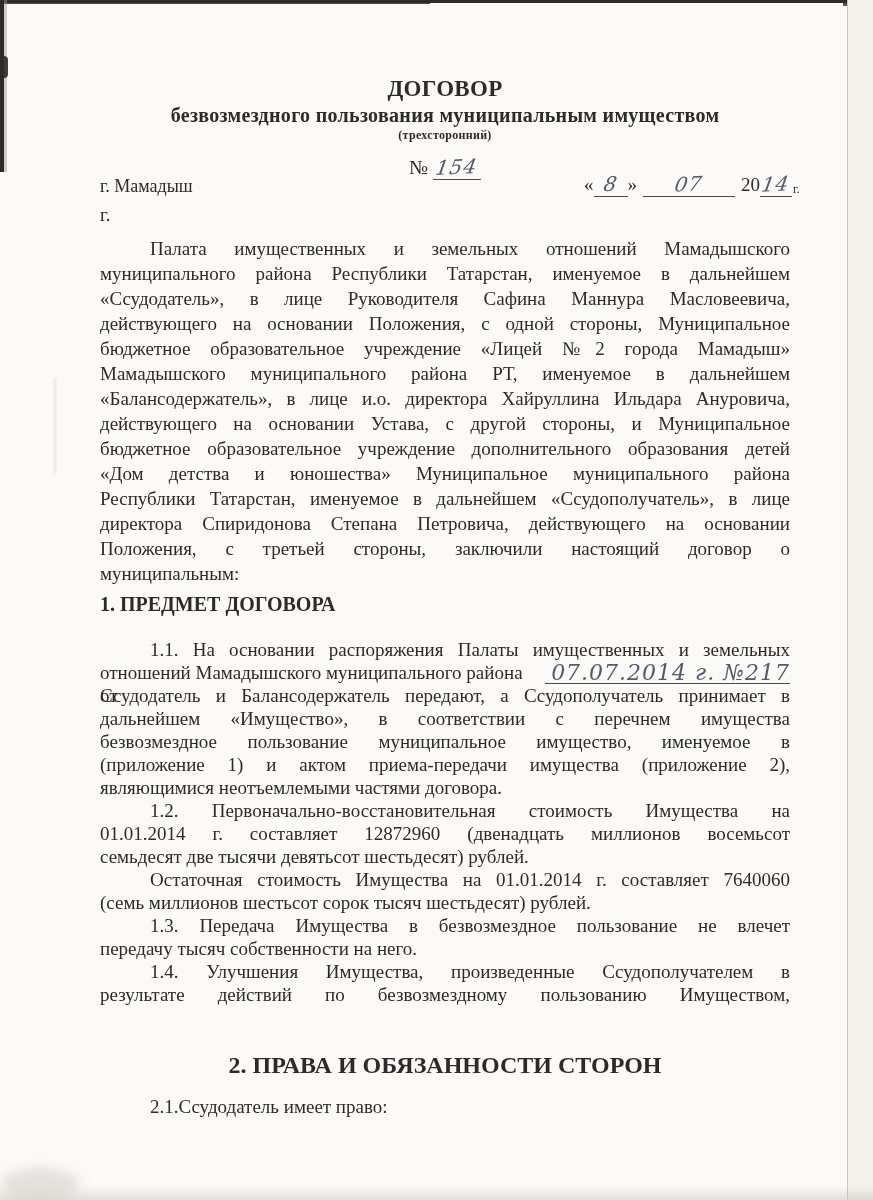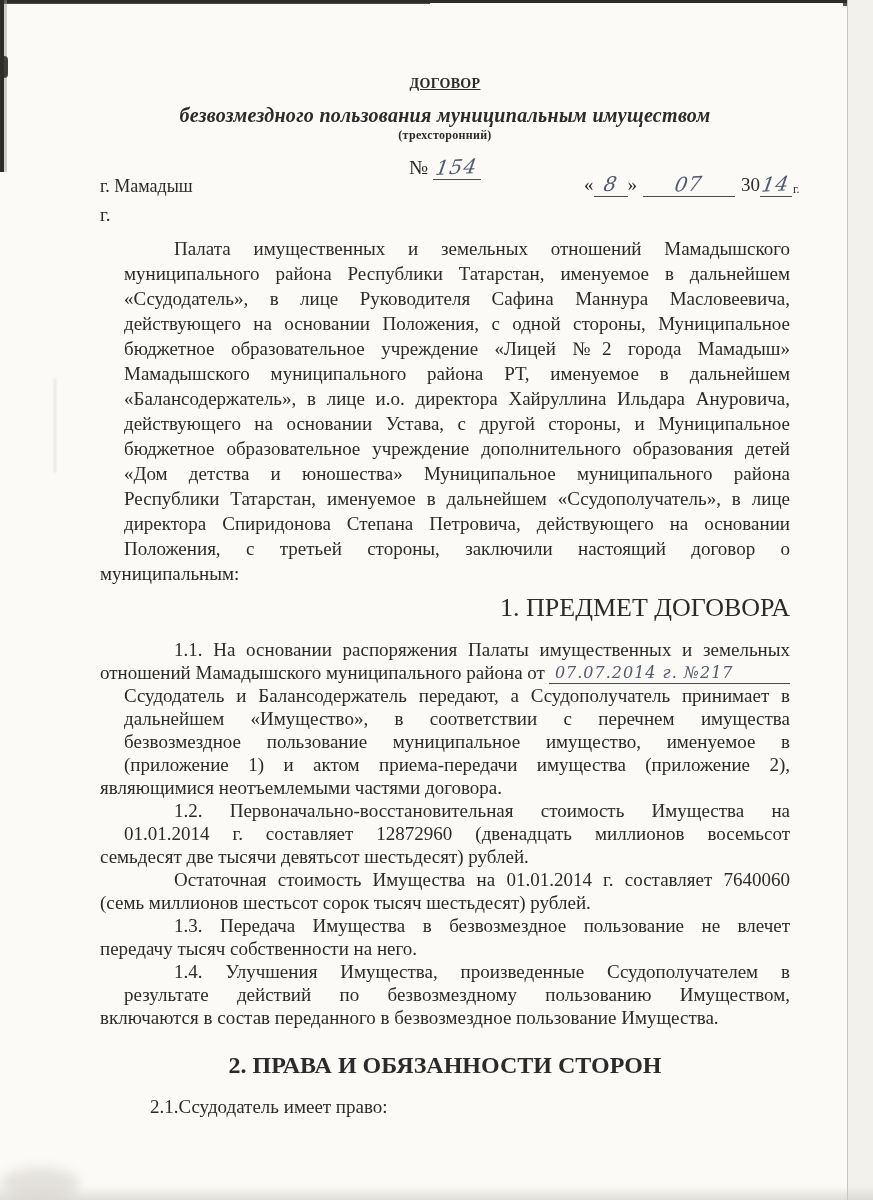--- a/index.html
+++ b/index.html
@@ -18,22 +18,22 @@
   .left-edge-soft{left:4px;top:0;width:3px;height:172px;background:#9a968f;opacity:.45;}
   .left-nick{left:0;top:56px;width:8px;height:22px;background:var(--edge-dark,#2e2c29);border-radius:0 4px 4px 0;opacity:.9;}
   .page-edge-line{left:847px;top:0;width:1px;height:1200px;background:#c8c6c0;}
   .edge-strip{left:848px;top:0;width:25px;height:1200px;background:var(--edge-shade,#f2f1ec);}
   .bottom-noise{left:0;top:1186px;width:873px;height:14px;
     background:linear-gradient(to bottom,rgba(210,207,200,0),rgba(203,200,193,.55));}
   .bottom-blob{left:0;top:1168px;width:80px;height:32px;background:#dedbd5;border-radius:50%;filter:blur(6px);opacity:.8;}
   .crease{left:54px;top:378px;width:2px;height:95px;background:#d8d5cf;opacity:.6;filter:blur(1px);}
   
   .hline{position:absolute;left:100px;width:690px;text-align:center;font-weight:bold;letter-spacing:.3px;}
-  .t1{top:76px;font-size:14px;text-decoration:underline;}
-  .t2{top:104px;font-size:20px;font-style:italic;}
+  .t1{top:76px;font-size:23px;}
+  .t2{top:104px;font-size:20px;}
   .t3{top:128px;font-size:12px;}
   .numrow{position:absolute;left:100px;width:690px;top:155px;text-align:center;font-size:20px;font-weight:normal;}
   .cityrow{position:absolute;left:100px;top:176px;font-size:18px;}
   .cityrow2{position:absolute;left:100px;top:204px;font-size:19px;}
   .daterow{position:absolute;left:584px;top:172px;font-size:19px;white-space:nowrap;}
   
   .hw{
     font-style:italic;color:var(--hand,#515a6e);
     font-family:"DejaVu Serif",serif;letter-spacing:1px;
   }
@@ -41,31 +41,31 @@
   .blank .hw{display:inline-block;transform:skewX(-12deg) rotate(-3deg);font-size:20px;}
   .b-num{width:48px;}
   .b-day{width:34px;}
   .b-month{width:92px;margin:0 6px;}
   .b-year{width:32px;}
   .yr-suffix{font-size:12px;vertical-align:-2px;margin-left:1px;}
   
   .block{position:absolute;left:100px;width:690px;font-size:19px;}
   #intro{top:236px;}
   #intro .line{line-height:25px;height:25px;}
-  #sec1-heading{top:593px;text-align:right;font-weight:normal;font-size:26px;}
+  #sec1-heading{top:593px;text-align:left;font-weight:bold;font-size:20px;}
   #sec1-body{top:638px;}
   #sec2-heading{top:1052px;text-align:center;font-weight:bold;font-size:24px;}
   #sec2-body{top:1094px;}
   .block .line{line-height:23px;height:23px;white-space:normal;overflow:visible;}
   #sec2-body .line{line-height:25px;height:25px;}
-  .line.j{text-align:justify;text-align-last:justify;margin-left:24px;}
+  .line.j{text-align:justify;text-align-last:justify;}
   .line.ind{text-indent:50px;}
   .line.fx{display:flex;}
   .line.fx .grow{flex:1 1 auto;border-bottom:1.5px solid var(--uline,#4a4a4a);margin-left:4px;padding-left:6px;white-space:nowrap;}
-  .line .hw{font-size:16px;}
+  .line .hw{font-size:22px;}
 </style>
 </head>
 <body>
 
 <div class="page">
 
   <div class="art top-edge"></div>
   <div class="art top-edge-thick"></div>
   <div class="art top-right-nick"></div>
   <div class="art left-edge"></div>
@@ -83,21 +83,21 @@
 
   <div class="numrow">
     <span>№</span>
     <span class="blank b-num"><span class="hw">154</span></span>
   </div>
 
   <div class="cityrow">г. Мамадыш</div>
   <div class="cityrow2">г.</div>
 
   <div class="daterow">
-    <span>«</span><span class="blank b-day"><span class="hw">8</span></span><span>»</span><span class="blank b-month"><span class="hw">07</span></span><span>30</span><span class="blank b-year"><span class="hw">14</span></span><span class="yr-suffix">г.</span>
+    <span>«</span><span class="blank b-day"><span class="hw">8</span></span><span>»</span><span class="blank b-month"><span class="hw">07</span></span><span>20</span><span class="blank b-year"><span class="hw">14</span></span><span class="yr-suffix">г.</span>
   </div>
 
   <div class="block" id="intro">
       <div class="para">
         <div class="line j ind"><span class="">Палата имущественных и земельных отношений Мамадышского</span></div>
         <div class="line j"><span class="">муниципального района Республики Татарстан, именуемое в дальнейшем</span></div>
         <div class="line j"><span class="">«Ссудодатель», в лице Руководителя Сафина Маннура Масловеевича,</span></div>
         <div class="line j"><span class="">действующего на основании Положения, с одной стороны, Муниципальное</span></div>
         <div class="line j"><span class="">бюджетное образовательное учреждение «Лицей №2 города Мамадыш»</span></div>
         <div class="line j"><span class="">Мамадышского муниципального района РТ, именуемое в дальнейшем</span></div>
@@ -135,21 +135,20 @@
         <div class="line j ind"><span class="">Остаточная стоимость Имущества на 01.01.2014 г. составляет 7640060</span></div>
         <div class="line"><span class="">(семь миллионов шестьсот сорок тысяч шестьдесят)  рублей.</span></div>
       </div>
       <div class="para">
         <div class="line j ind"><span class="">1.3. Передача Имущества в безвозмездное пользование не влечет</span></div>
         <div class="line"><span class="">передачу тысяч собственности на него.</span></div>
       </div>
       <div class="para">
         <div class="line j ind"><span class="">1.4. Улучшения Имущества, произведенные Ссудополучателем в</span></div>
         <div class="line j"><span class="">результате действий по безвозмездному пользованию Имуществом,</span></div>
-        <div class="line"><span class="">включаются в состав переданного в безвозмездное пользование Имущества.</span></div>
       </div>
     </div>
 
   <div class="block" id="sec2-heading">2. ПРАВА И ОБЯЗАННОСТИ СТОРОН</div>
   <div class="block" id="sec2-body">
       <div class="para">
         <div class="line ind"><span class="">2.1.Ссудодатель имеет право:</span></div>
       </div>
     </div>
 

